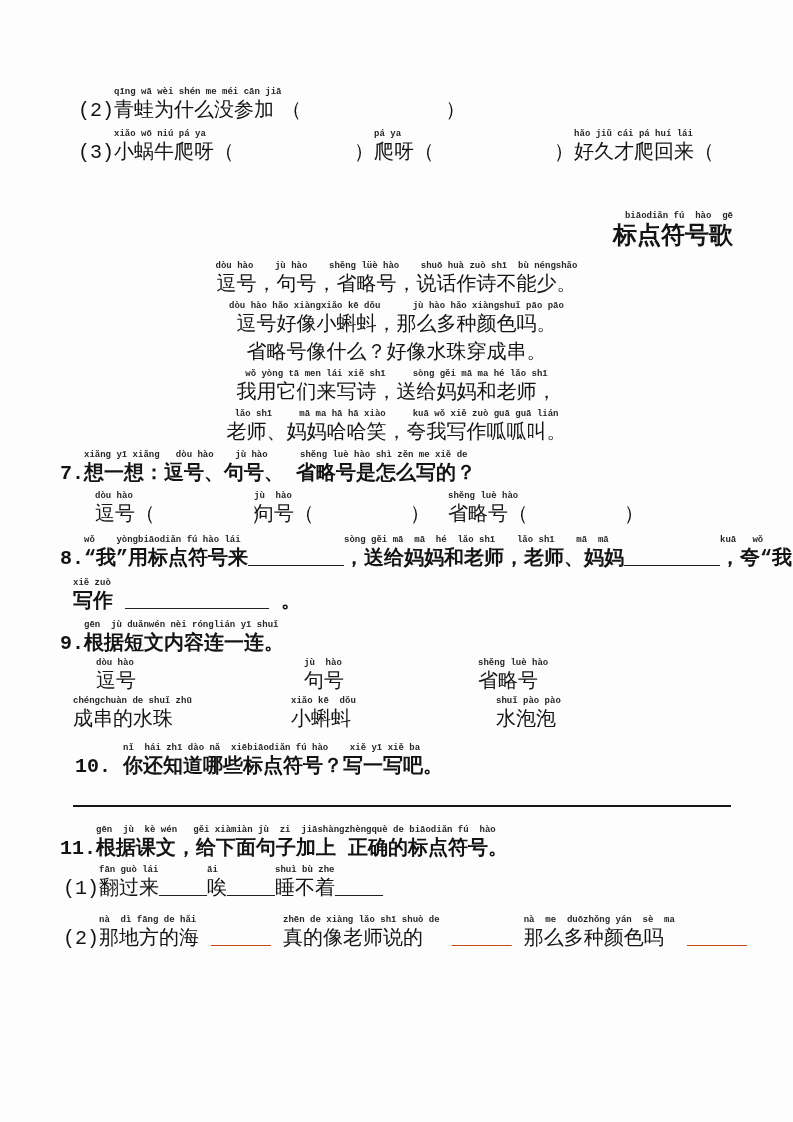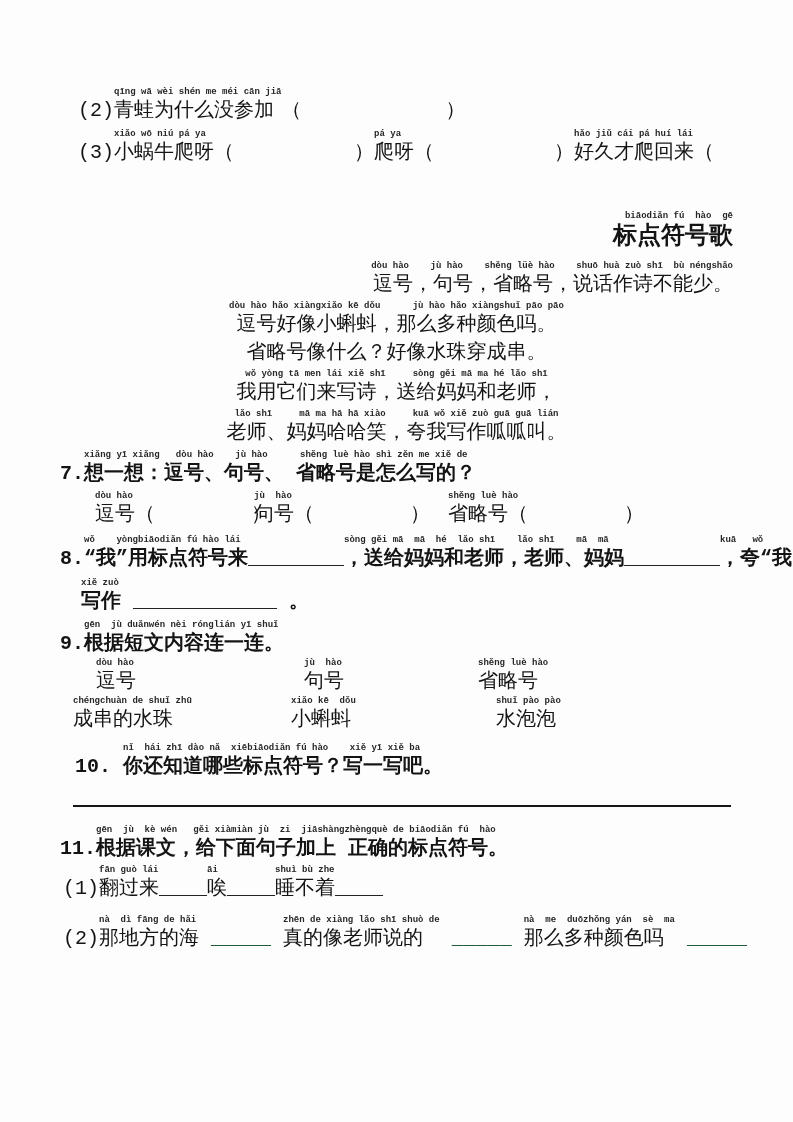--- a/index.html
+++ b/index.html
@@ -21,49 +21,49 @@
   }
   .zh{
     display:block;height:26px;line-height:26px;
     font-size:20px;color:#141414;
   }
   
   [data-name="line-2"]{margin-left:18px;}
   [data-name="line-3"]{margin-left:18px;margin-top:4px;}
   [data-name="poem-title"]{margin-top:44px;text-align:right;}
   [data-name="poem-title"] .zh{font-size:24px;height:30px;line-height:30px;font-weight:bold;}
-  [data-name="poem-line-1"]{margin-top:8px;text-align:right;}
+  [data-name="poem-line-1"]{margin-top:8px;text-align:center;}
   [data-name="poem-line-2"],[data-name="poem-line-3"],
   [data-name="poem-line-4"],[data-name="poem-line-5"]{margin-top:2px;text-align:center;}
   [data-name="q7-heading"]{margin-top:3px;}
   [data-name="q7-options"]{margin-top:3px;}
   [data-name="q7-options"] .seg:nth-child(1){margin-left:35px;width:159px;}
   [data-name="q7-options"] .seg:nth-child(2){width:194px;}
   [data-name="q8-line-1"]{margin-top:6px;}
-  [data-name="q8-line-2"]{margin-top:5px;margin-left:21px;}
+  [data-name="q8-line-2"]{margin-top:5px;margin-left:13px;}
   [data-name="q9-heading"]{margin-top:4px;}
   [data-name="q9-row-symbols"] .seg:nth-child(1){margin-left:36px;width:208px;}
   [data-name="q9-row-symbols"] .seg:nth-child(2){width:174px;}
   [data-name="q9-row-objects"]{}
   [data-name="q9-row-objects"] .seg:nth-child(1){margin-left:13px;width:218px;}
   [data-name="q9-row-objects"] .seg:nth-child(2){width:205px;}
   [data-name="q10-heading"]{margin-top:9px;margin-left:15px;}
   [data-name="section-divider"]{
     margin-top:25px;margin-left:13px;width:658px;height:0;
     border-top:2px solid #161616;
   }
   [data-name="q11-heading"]{margin-top:17px;}
   [data-name="q11-line-1"]{margin-top:2px;margin-left:3px;}
   [data-name="q11-line-2"]{margin-top:12px;margin-left:3px;}
   
   [data-name="q7-heading"] .zh,[data-name="q8-line-1"] .zh,[data-name="q8-line-2"] .zh,
   [data-name="q9-heading"] .zh,[data-name="q10-heading"] .zh,[data-name="q11-heading"] .zh{
     font-weight:bold;
   }
-  .light .zh{color:#14532d;}
+  .light .zh{color:#c2410c;}
 </style>
 </head>
 <body>
 
 <div class="sheet" data-name="worksheet-page">
     <div class="row" data-name="line-2"><span class="seg" data-name="text-segment"><span class="py" data-name="pinyin-annotation"></span><span class="zh" data-name="hanzi-text">(2)</span></span><span class="seg" data-name="text-segment"><span class="py" data-name="pinyin-annotation">qīng wā wèi shén me méi cān jiā</span><span class="zh" data-name="hanzi-text">青蛙为什么没参加</span></span><span class="seg blank-paren" data-name="answer-blank"><span class="py" data-name="pinyin-annotation"></span><span class="zh" data-name="hanzi-text">（            ）</span></span></div>
     <div class="row" data-name="line-3"><span class="seg" data-name="text-segment"><span class="py" data-name="pinyin-annotation"></span><span class="zh" data-name="hanzi-text">(3)</span></span><span class="seg" data-name="text-segment"><span class="py" data-name="pinyin-annotation">xiǎo wō niú pá ya</span><span class="zh" data-name="hanzi-text">小蜗牛爬呀</span></span><span class="seg blank-paren" data-name="answer-blank"><span class="py" data-name="pinyin-annotation"></span><span class="zh" data-name="hanzi-text">（          ）</span></span><span class="seg" data-name="text-segment"><span class="py" data-name="pinyin-annotation">pá ya</span><span class="zh" data-name="hanzi-text">爬呀</span></span><span class="seg blank-paren" data-name="answer-blank"><span class="py" data-name="pinyin-annotation"></span><span class="zh" data-name="hanzi-text">（          ）</span></span><span class="seg" data-name="text-segment"><span class="py" data-name="pinyin-annotation">hǎo jiǔ cái pá huí lái</span><span class="zh" data-name="hanzi-text">好久才爬回来</span></span><span class="seg blank-paren" data-name="answer-blank"><span class="py" data-name="pinyin-annotation"></span><span class="zh" data-name="hanzi-text">（          ）</span></span></div>
     <div class="row" data-name="poem-title"><span class="seg" data-name="text-segment"><span class="py" data-name="pinyin-annotation">biāodiǎn fú  hào  gē</span><span class="zh" data-name="hanzi-text">标点符号歌</span></span></div>
     <div class="row" data-name="poem-line-1"><span class="seg" data-name="text-segment"><span class="py" data-name="pinyin-annotation">dòu hào    jù hào    shěng lüè hào    shuō huà zuò shī  bù néngshǎo</span><span class="zh" data-name="hanzi-text">逗号，句号，省略号，说话作诗不能少。</span></span></div>
     <div class="row" data-name="poem-line-2"><span class="seg" data-name="text-segment"><span class="py" data-name="pinyin-annotation">dòu hào hǎo xiàngxiǎo kē dǒu      jù hào hǎo xiàngshuǐ pāo pāo</span><span class="zh" data-name="hanzi-text">逗号好像小蝌蚪，那么多种颜色吗。</span></span></div>

